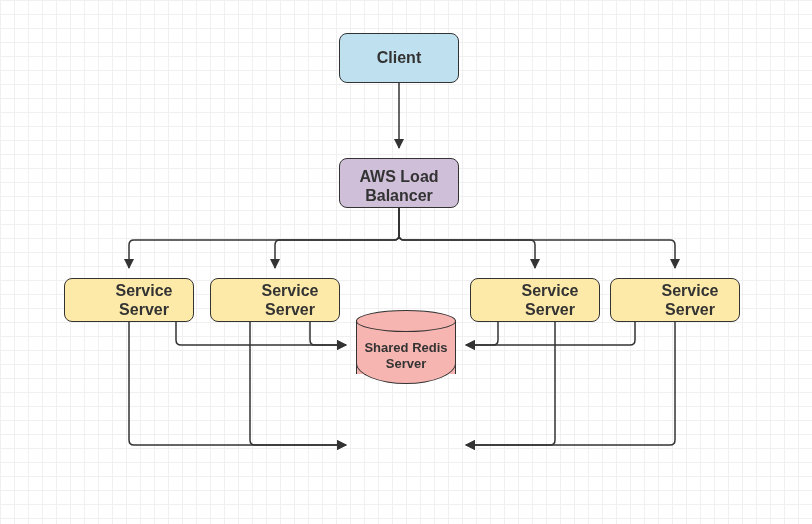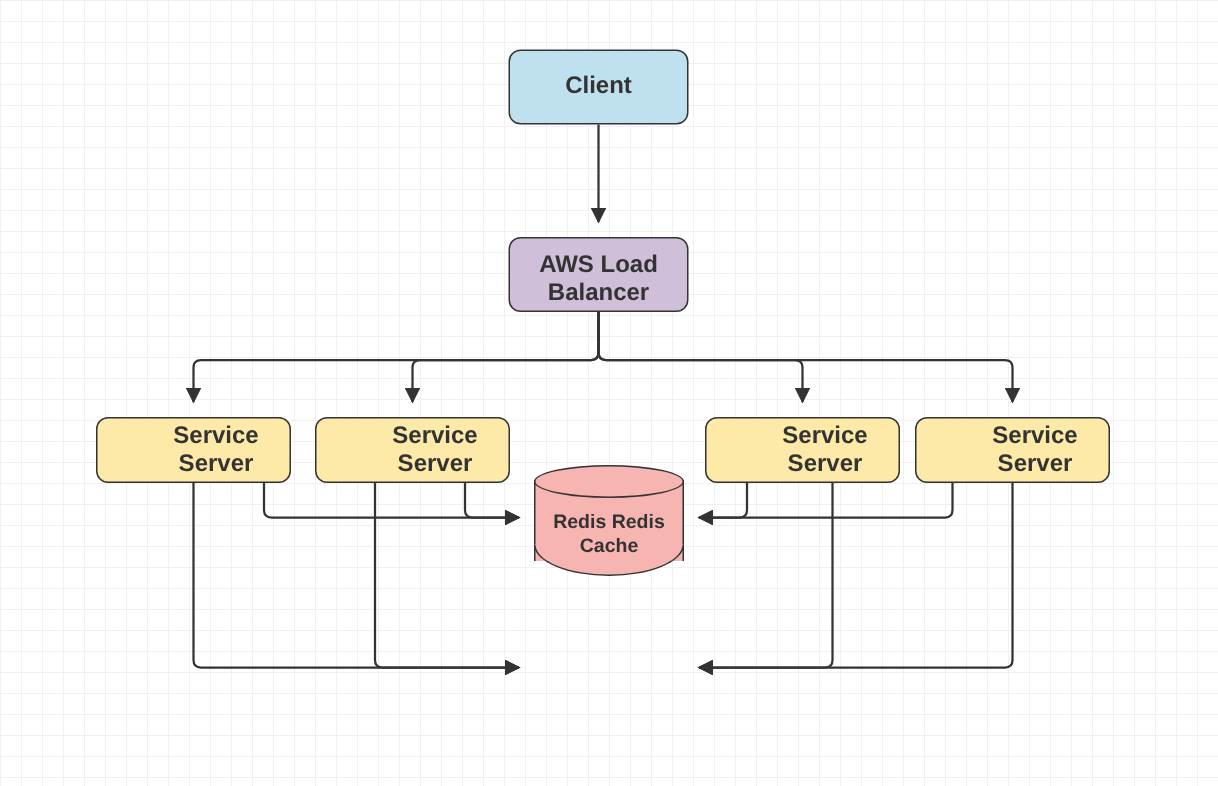--- a/index.html
+++ b/index.html
@@ -48,21 +48,21 @@
       <span>Service Server</span>
     </div>
   <div class="node yellow" id="n-s4" style="left: 610px; top: 278px; width: 130px; height: 44px;">
       <span>Service Server</span>
     </div>
 
   <div class="cyl red" id="n-redis" style="left: 356px; top: 310px; width: 100px; height: 74px;">
     <div class="body"></div>
       <div class="bot"></div>
       <div class="top"></div>
-    <div class="lbl">Redis Redis Cache</div>
+    <div class="lbl">Shared Redis Server</div>
   </div>
 
   <svg class="edges" width="812" height="524">
     <defs>
       <marker id="ah" viewBox="0 0 10 10" refX="9" refY="5" markerWidth="7" markerHeight="7" orient="auto-start-reverse">
         <path d="M0 0 L10 5 L0 10 Z" fill="#333"></path>
       </marker>
     </defs>
     <g id="edge-group" fill="none" stroke="#333" stroke-width="1.5">
         <path d="M399 83 V148" marker-end="url(#ah)"></path>

